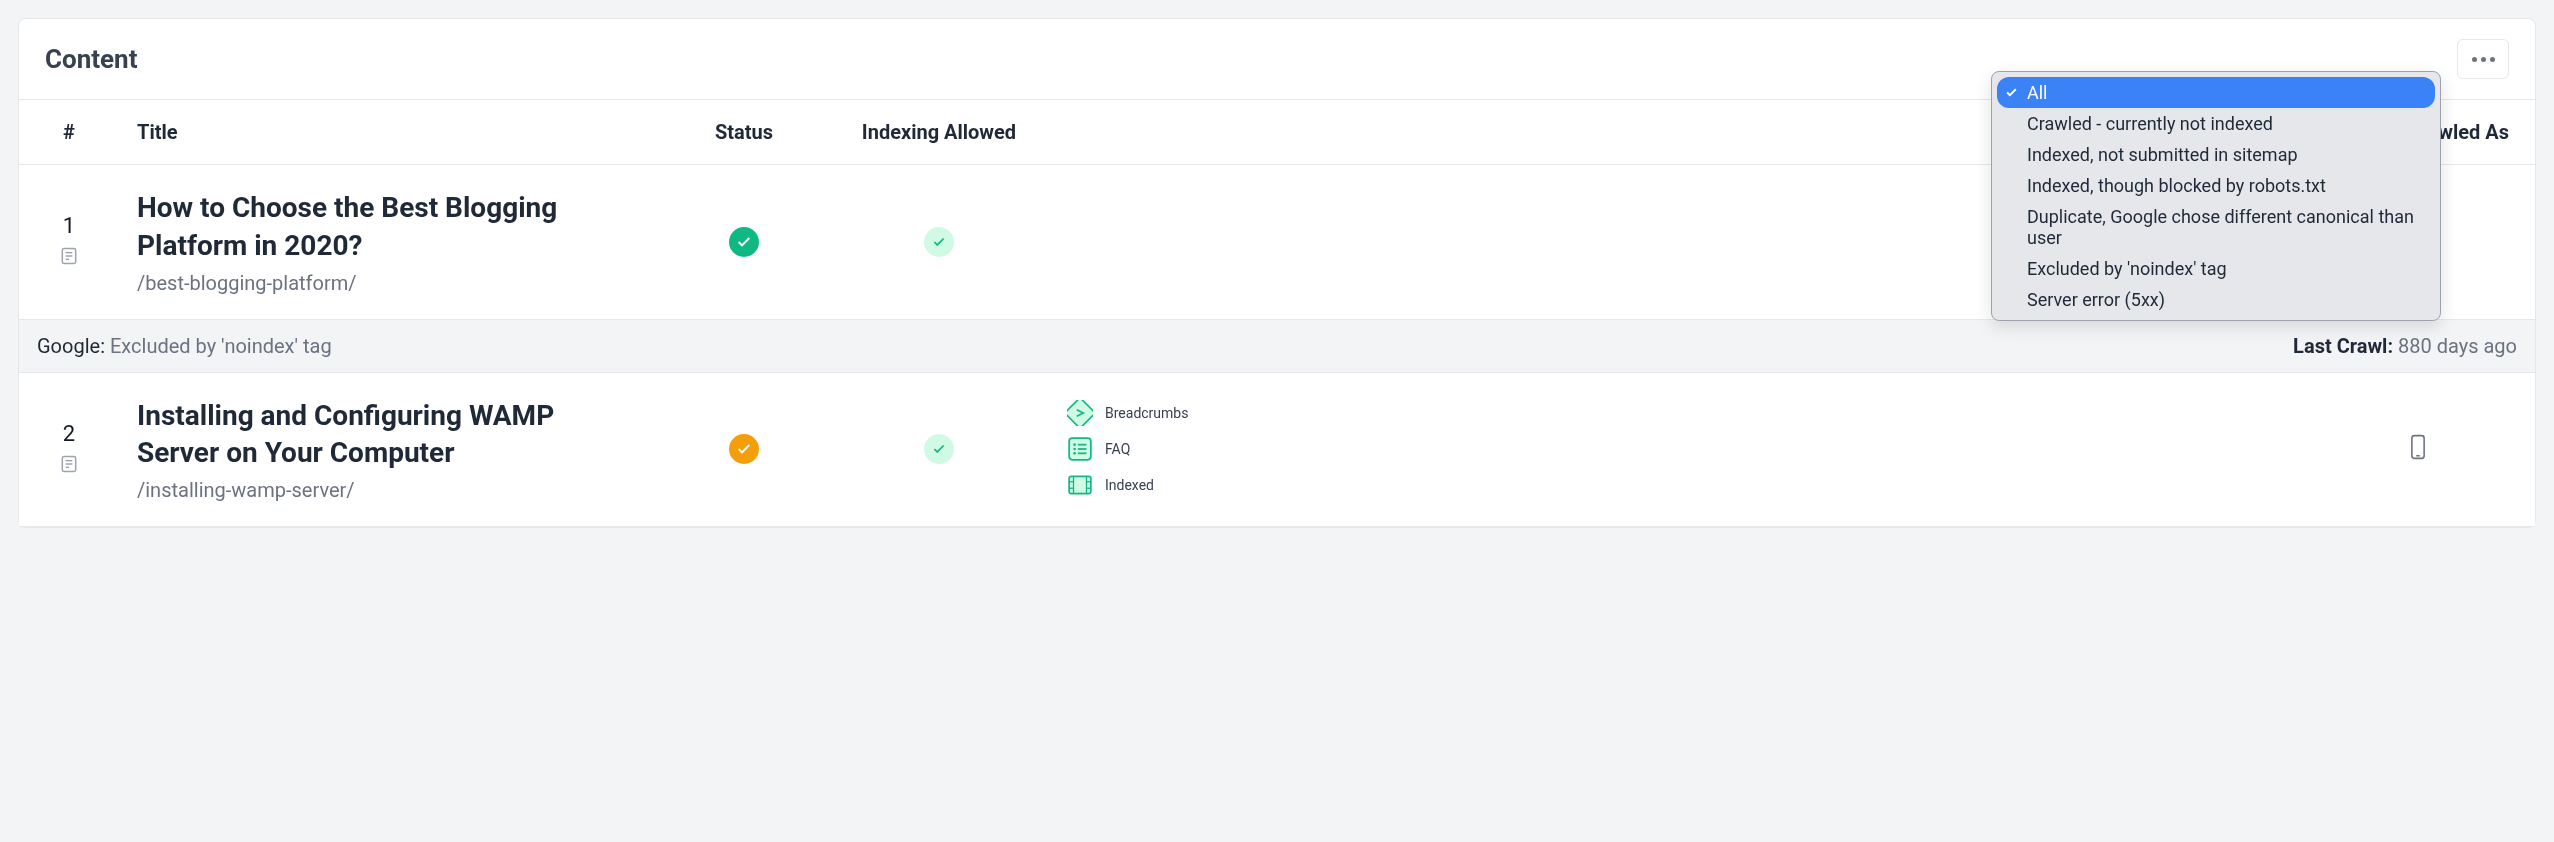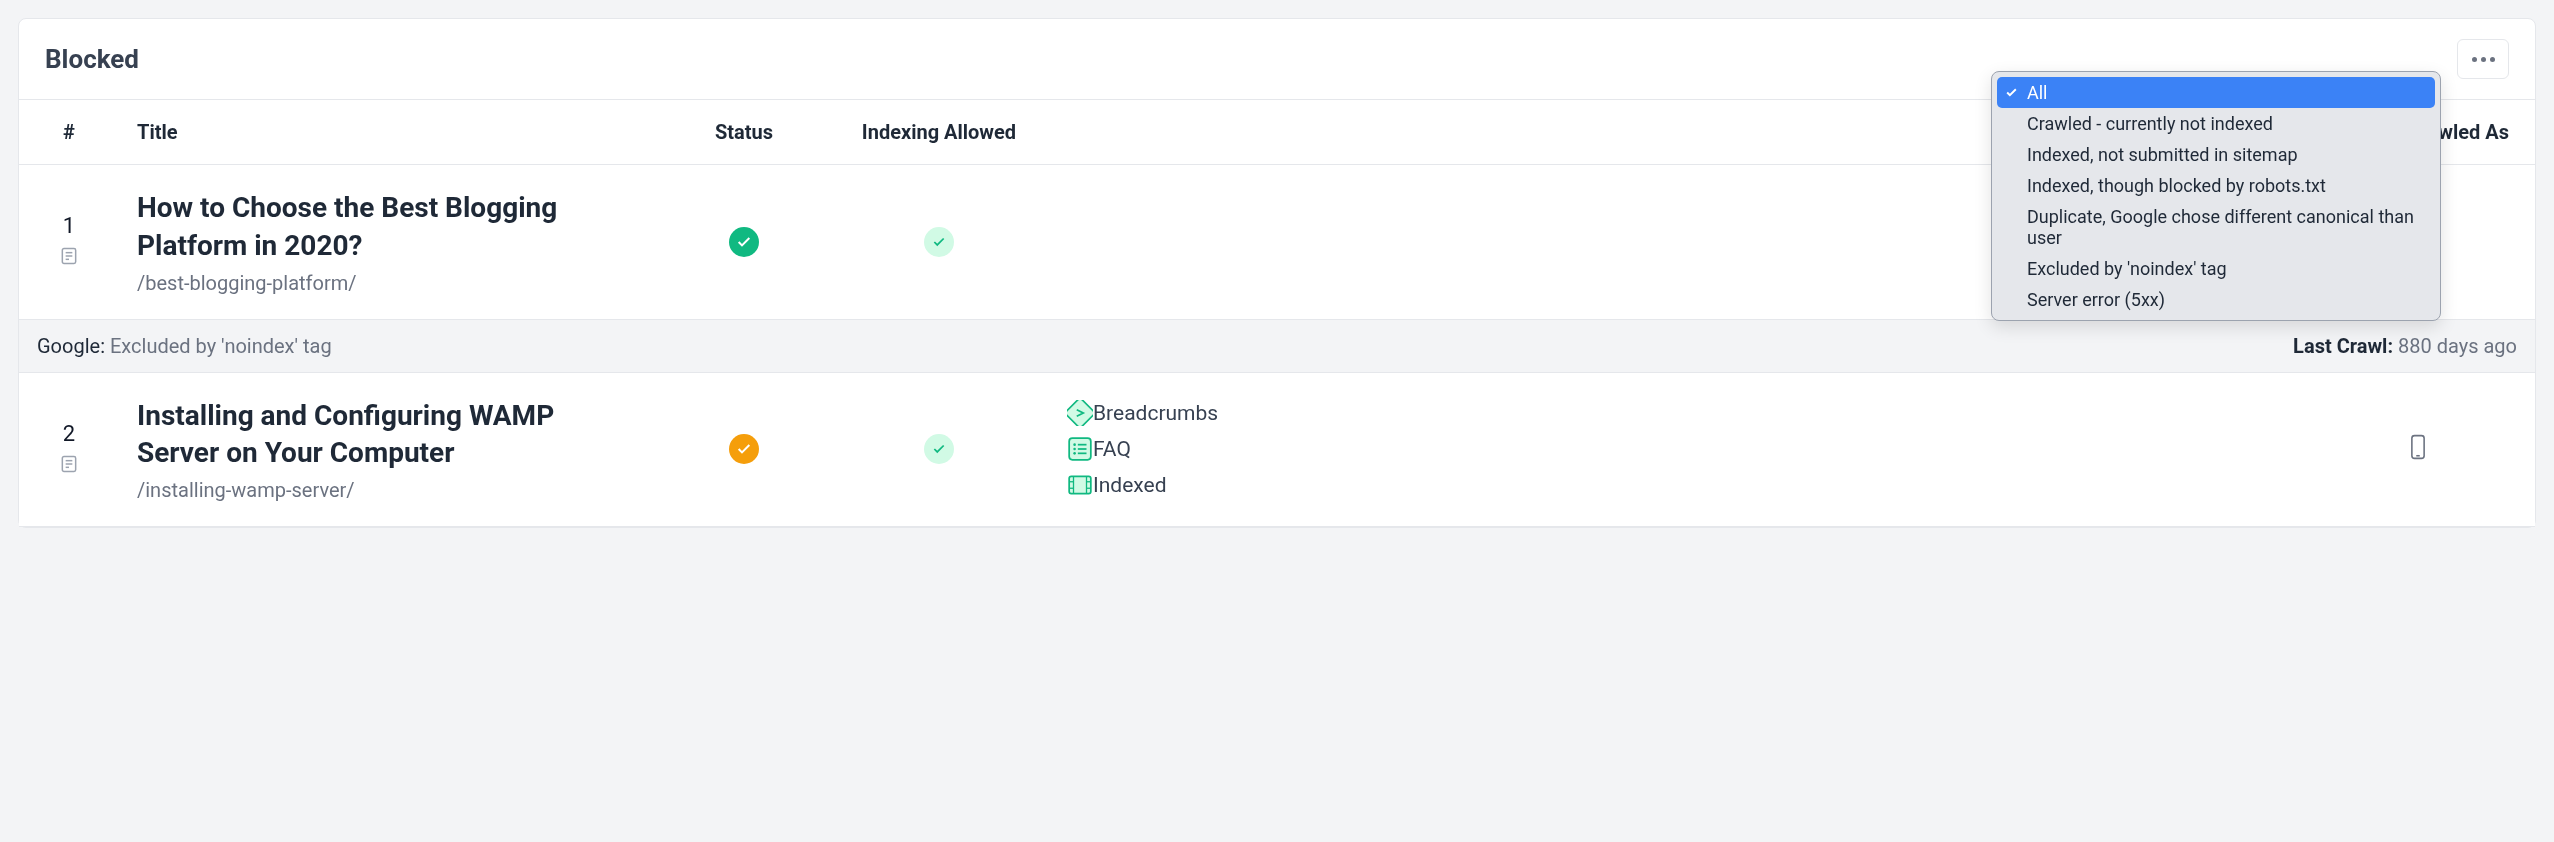--- a/index.html
+++ b/index.html
@@ -116,21 +116,22 @@
     .badge-green-light { background: #d1fae5; color: #10b981; }
     .rich-list {
       display: flex;
       flex-direction: column;
       gap: 10px;
       align-items: flex-start;
     }
     .rich-item {
       display: flex;
       align-items: center;
-      font-size: 21px;
+      gap: 12px;
+      font-size: 14px;
       color: #374151;
     }
     .rich-icon {
       width: 26px;
       height: 26px;
       display: inline-flex;
       align-items: center;
       justify-content: center;
       flex-shrink: 0;
     }
@@ -180,21 +181,21 @@
       border: 1px solid #9ca3af;
       border-radius: 8px;
       padding: 5px;
       box-shadow: 0 6px 18px rgba(0,0,0,0.12);
       z-index: 50;
     }
     .dropdown-item {
       font-size: 18px;
       color: #1f2937;
       padding: 5px 12px 5px 30px;
-      border-radius: 5px;
+      border-radius: 12px;
       cursor: pointer;
       position: relative;
       display: flex;
     }
     .dropdown-item.selected {
       background: #3b82f6;
       color: #ffffff;
     }
     .dropdown-item .check-icon {
       position: absolute;
@@ -207,21 +208,21 @@
       overflow: hidden;
       white-space: nowrap;
     }
   </style>
 </head>
 <body>
 
 <div class="panel">
 
   <div class="panel-header">
-    <div class="panel-title">Blocked</div>
+    <div class="panel-title">Content</div>
     <button class="more-btn">
       <span class="dot"></span>
       <span class="dot"></span>
       <span class="dot"></span>
     </button>
   </div>
 
   <div class="dropdown">
     <div class="dropdown-item selected">
       <span class="check-icon">

